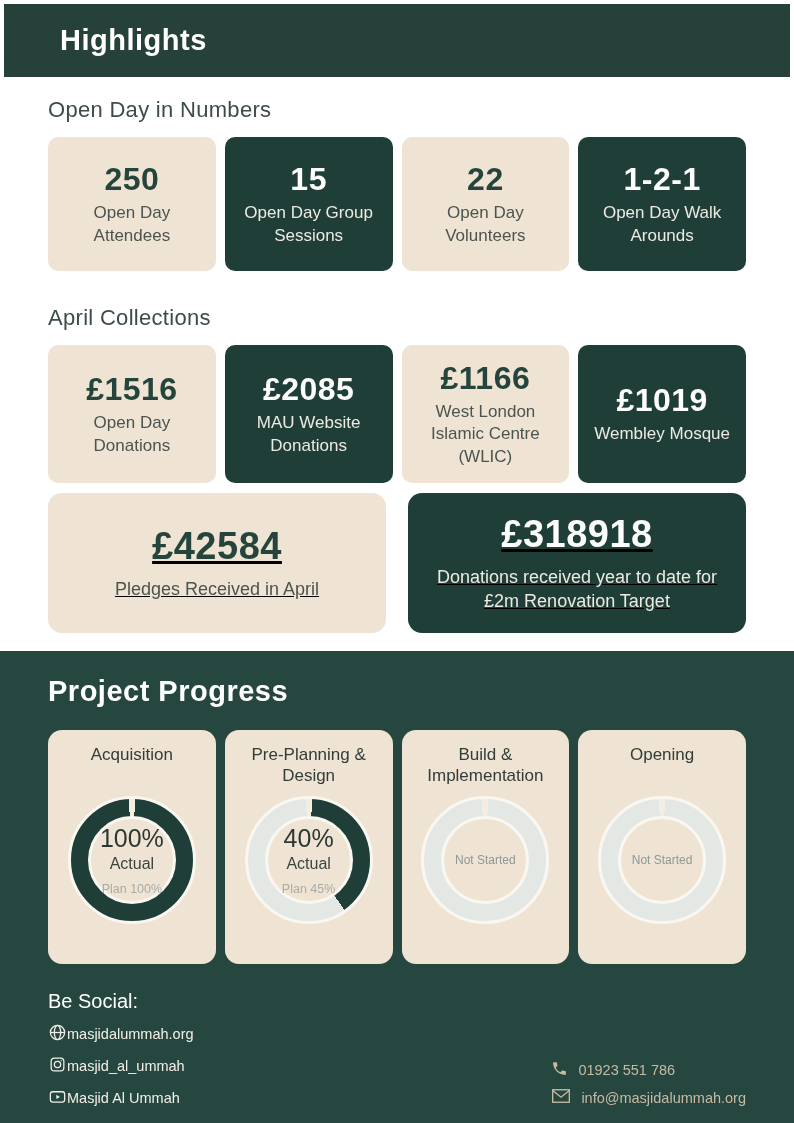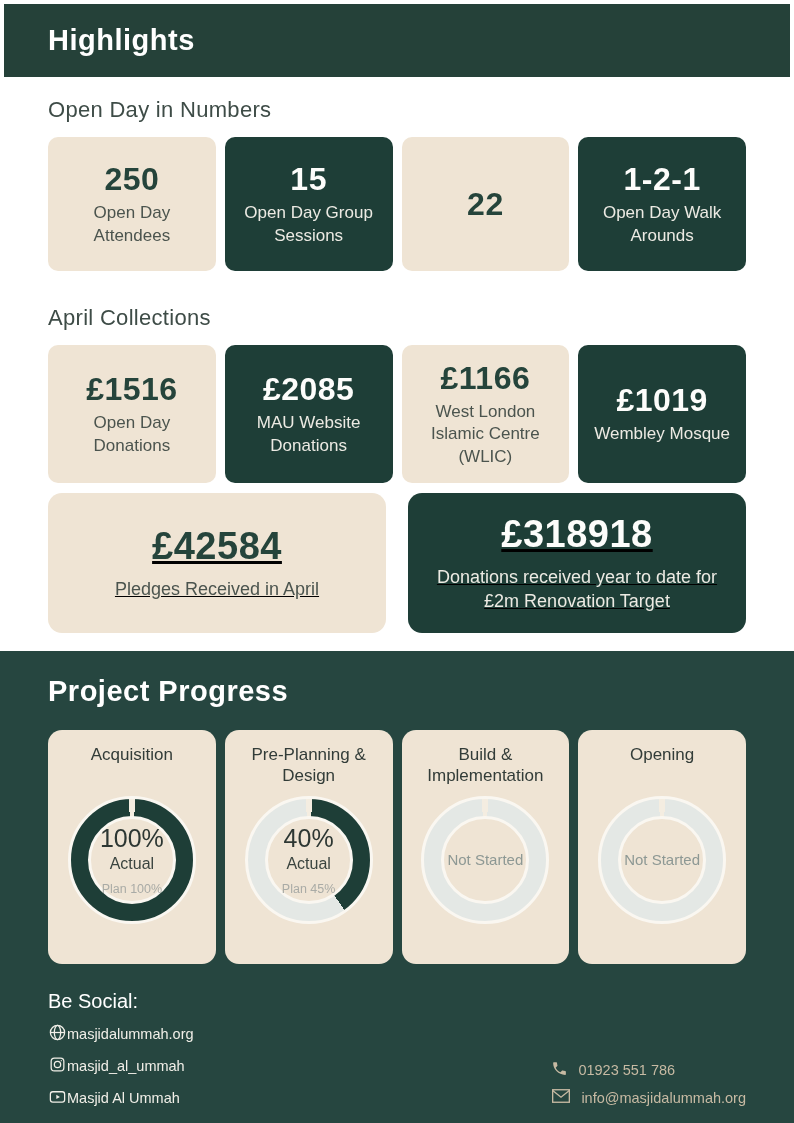--- a/index.html
+++ b/index.html
@@ -3,21 +3,21 @@
 <meta charset="utf-8">
 <style>
   * { margin:0; padding:0; box-sizing:border-box; }
   html,body { width:794px; height:1123px; background:#fff; overflow:hidden;
               font-family:"Liberation Sans", sans-serif; }
   .page { width:794px; height:1123px; display:flex; flex-direction:column; background:#fff; }
 
   
   .topbar { margin:4px 4px 0 4px; height:80px; background:var(--header-green,#254139);
             display:flex; align-items:center; }
-  .topbar h1 { color:#fff; font-size:29px; font-weight:700; letter-spacing:.5px; padding-left:44px; }
+  .topbar h1 { color:#fff; font-size:29px; font-weight:700; letter-spacing:.5px; padding-left:56px; }
 
   
   .content { padding:20px 48px 0 48px; }
   .section-title { color:#3e4c47; font-size:22px; font-weight:500; letter-spacing:.3px; margin-bottom:14px; }
   .section-title.april { margin-top:34px; }
 
   .grid4 { display:grid; grid-template-columns:repeat(4,1fr); gap:9px;border-radius:13px; }
   .grid2 { display:grid; grid-template-columns:1fr 1fr; gap:22px; margin-top:10px;text-decoration:underline; }
 
   .card { border-radius:10px; display:flex; flex-direction:column; align-items:center;
@@ -46,21 +46,21 @@
                  text-align:center; font-size:17px; line-height:1.25; color:#323c38; padding:0 8px; }
   .donut { position:relative; width:128px; height:128px; border-radius:50%;
            border:3px solid #faf7f1; margin:4px auto 0 auto; }
   .donut-hole { position:absolute; inset:17px; border-radius:50%;
                 background:var(--beige-card,#efe4d4); border:3px solid #faf7f1; }
   .donut-center { position:absolute; inset:0; display:flex; flex-direction:column;
                   align-items:center; justify-content:center; text-align:center; z-index:2; }
   .donut-pct { font-size:25px; color:#2d3733; }
   .donut-actual { font-size:16px; color:#3a443f; margin-top:2px; }
   .donut-plan { font-size:12.5px; color:#a9aba6; margin-top:9px; }
-  .donut-notstarted { font-size:15px; line-height:1.35; color:#8d9894; width:82px; }
+  .donut-notstarted { font-size:12px; line-height:1.35; color:#8d9894; width:82px; }
 
   
   .footer { display:flex; justify-content:space-between; align-items:flex-end; margin-top:26px; }
   .social-heading { color:#fff; font-size:20px; font-weight:500; margin-bottom:4px; }
   .social-row { display:flex; align-items:center; gap:0; margin-top:10px;
                 color:#f1efe8; font-size:14.5px; text-decoration:none; cursor:pointer; }
   .social-row svg { flex:0 0 auto; }
   .contact { display:flex; flex-direction:column; gap:8px; padding-bottom:2px; }
   .contact-row { display:flex; align-items:center; gap:10px; color:#c7baa3; font-size:14.5px;
                  text-decoration:none; cursor:pointer; }
@@ -81,20 +81,21 @@
       <div class="card beige">
         <div class="stat-value">250</div>
         <div class="stat-label">Open Day Attendees</div>
       </div>
       <div class="card dark">
         <div class="stat-value">15</div>
         <div class="stat-label">Open Day Group Sessions</div>
       </div>
       <div class="card beige">
         <div class="stat-value">22</div>
+        <div class="stat-label">Open Day Volunteers</div>
       </div>
       <div class="card dark">
         <div class="stat-value">1-2-1</div>
         <div class="stat-label">Open Day Walk Arounds</div>
       </div>
     </div>
 
     <div class="section-title april">April Collections</div>
     <div class="grid4 row2">
       <div class="card beige">

